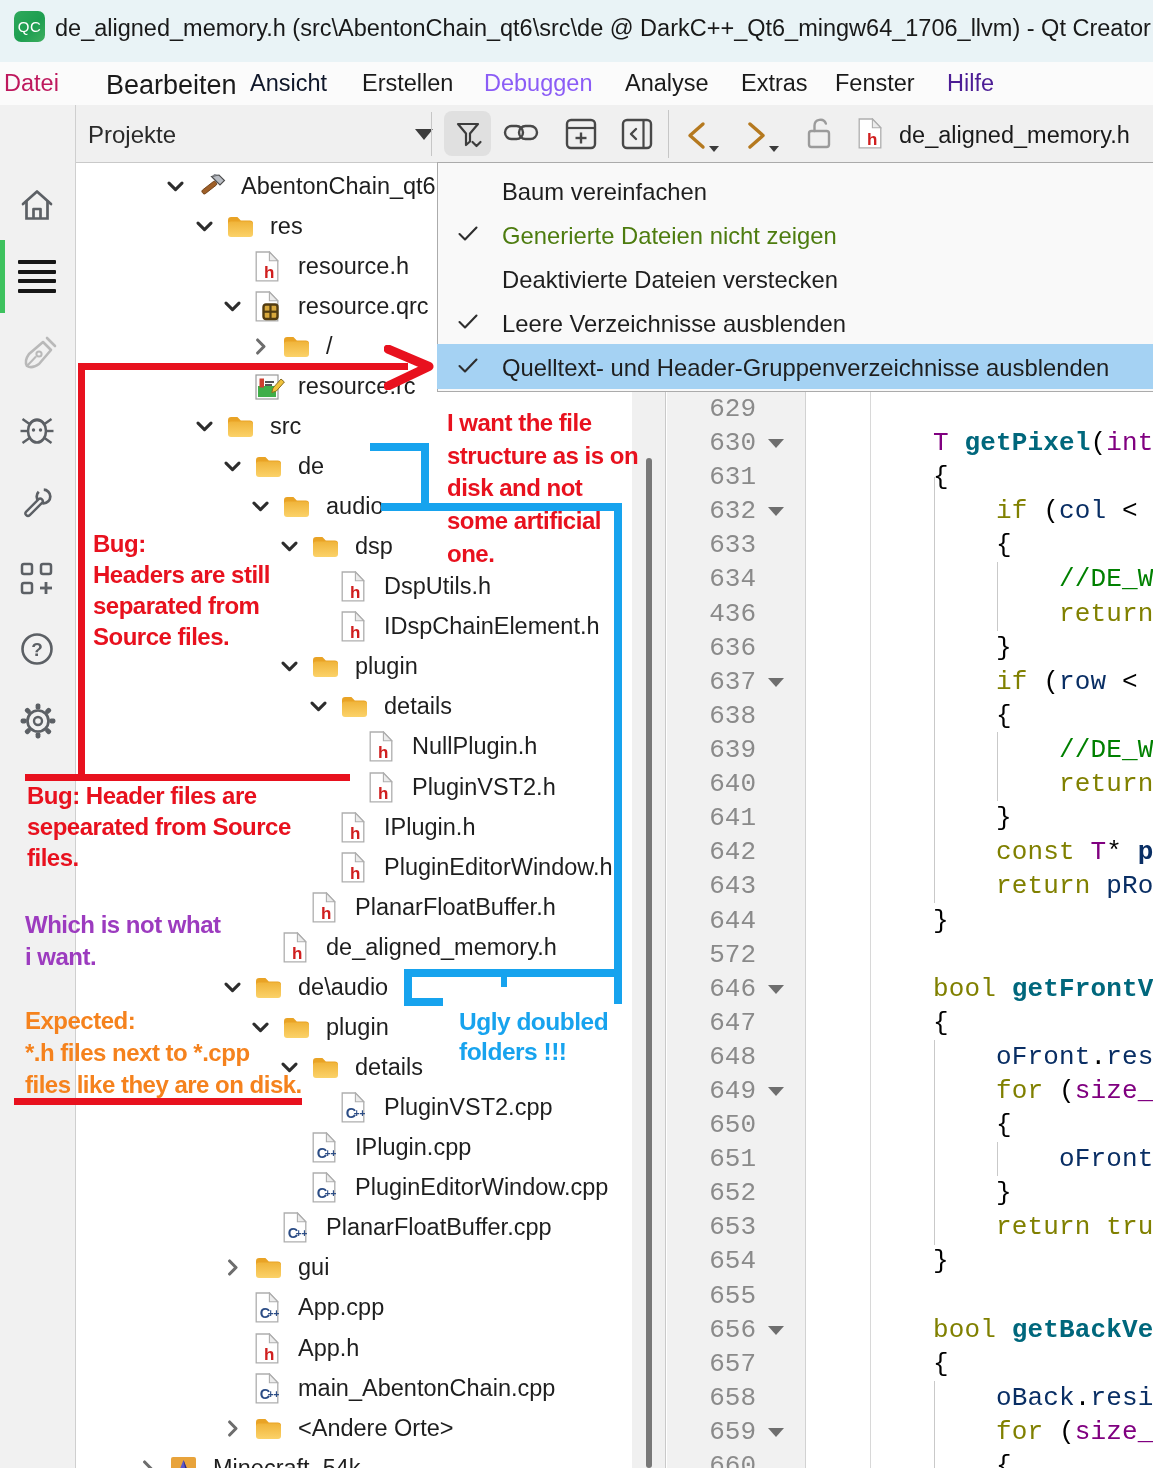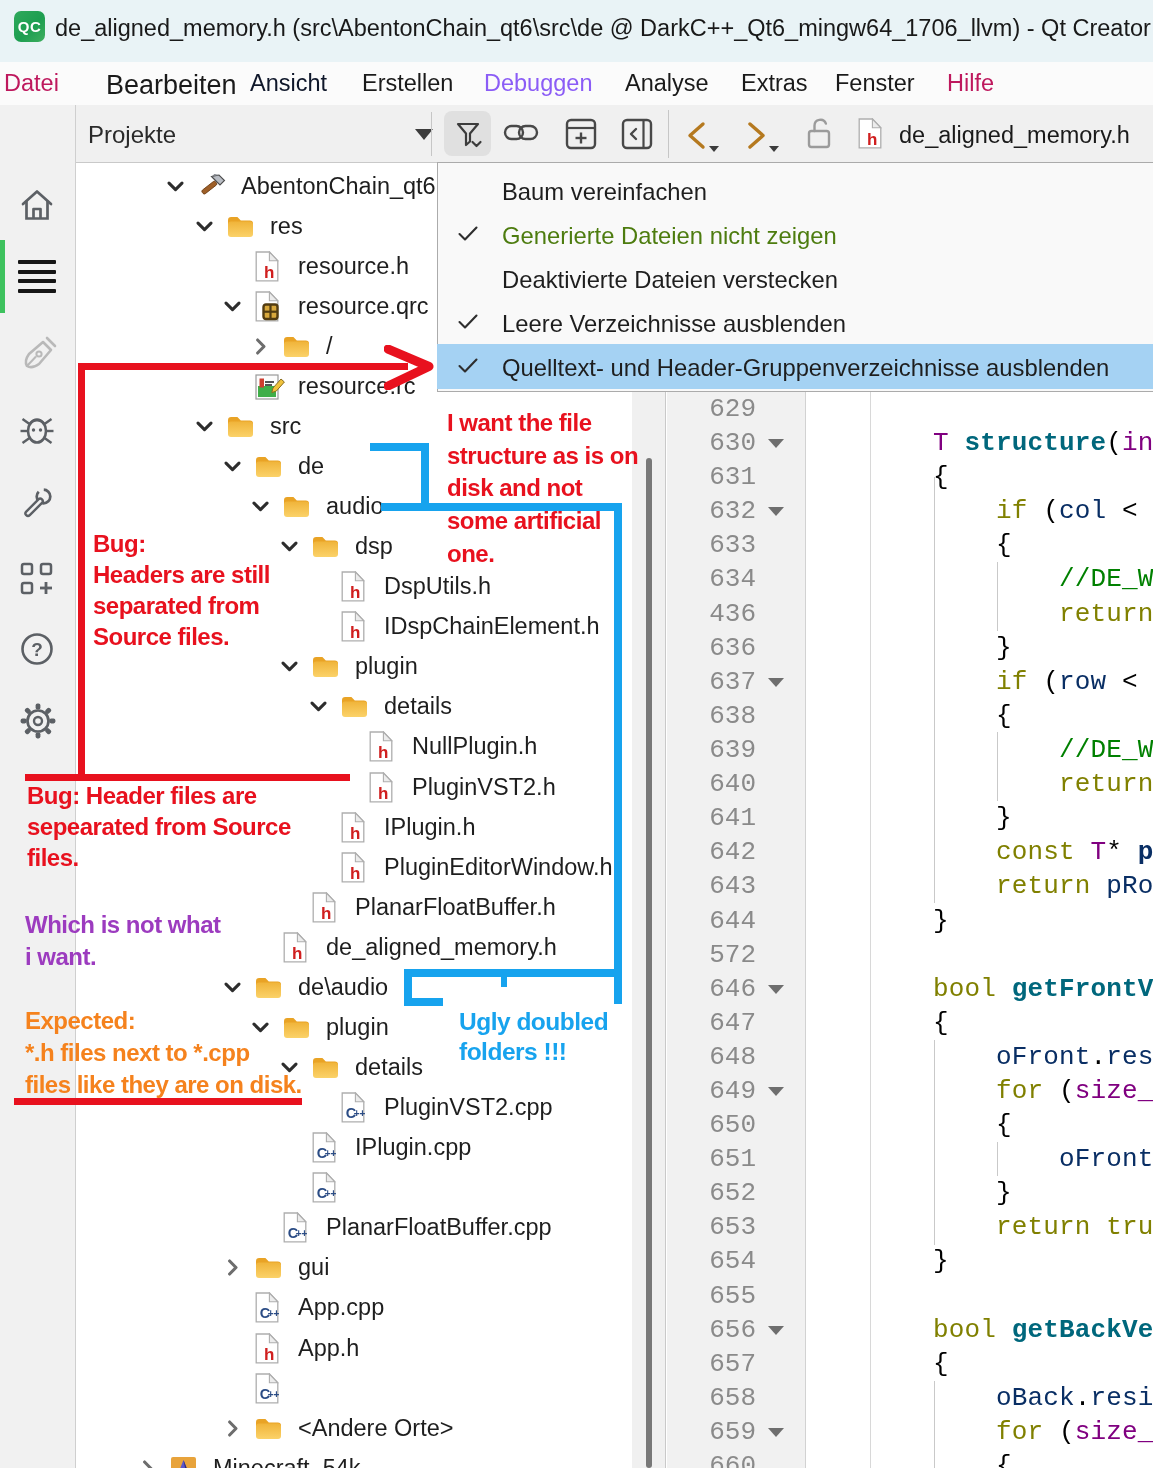--- a/index.html
+++ b/index.html
@@ -7,32 +7,32 @@
 .cs{flex:0 0 33px;display:flex;align-items:center}
 .is{flex:0 0 43px;display:flex;align-items:center}
 .ln{position:absolute;font-family:"Liberation Mono",monospace;font-size:26px;letter-spacing:0.14px;height:34px;line-height:34px;white-space:pre;color:#000}
 .num{position:absolute;font-family:"Liberation Mono",monospace;font-size:26px;height:34px;line-height:34px;color:#8a8a8a;width:89px;text-align:right}
 .kw{color:#808000}.ty{color:#800080}.fn{color:#00677c;font-weight:bold}.lo{color:#092e64}.co{color:#008000}.bo{font-weight:bold}
 .ann{position:absolute;font-weight:bold;white-space:pre}
 </style></head><body>
 <div id="root">
 <div class="a" style="left:0;top:0;width:1153px;height:62px;background:#e9f3f6"></div>
 <div class="a" style="left:14px;top:11px;width:31px;height:31px;border-radius:7px;background:linear-gradient(135deg,#2ea95c,#1d9e50 55%,#3fae5f);"></div>
-<div class="a" style="left:14px;top:11px;width:31px;height:31px;display:flex;align-items:center;justify-content:center;color:#fff;font-weight:bold;font-size:15px;letter-spacing:0.5px">QC</div>
+<div class="a" style="left:14px;top:11px;width:31px;height:31px;display:flex;align-items:center;justify-content:center;color:#fff;font-weight:normal;font-size:15px;letter-spacing:0.5px">QC</div>
 <div class="a" style="left:55px;top:15px;font-size:23.5px;color:#191919;white-space:nowrap">de_aligned_memory.h (src\AbentonChain_qt6\src\de @ DarkC++_Qt6_mingw64_1706_llvm) - Qt Creator</div>
 <div class="a" style="left:0;top:62px;width:1153px;height:43px;background:#fbfbfb;border-bottom:1px solid #e2e2e2"></div>
 <div class="a" style="left:4px;top:70px;font-size:23.5px;color:#be185d">Datei</div>
 <div class="a" style="left:106px;top:70px;font-size:27px;color:#1a1a1a">Bearbeiten</div>
 <div class="a" style="left:250px;top:70px;font-size:23.5px;color:#0f172a">Ansicht</div>
 <div class="a" style="left:362px;top:70px;font-size:23.5px;color:#1a1a1a">Erstellen</div>
 <div class="a" style="left:484px;top:70px;font-size:23.5px;color:#8b5cf6">Debuggen</div>
 <div class="a" style="left:625px;top:70px;font-size:23.5px;color:#1a1a1a">Analyse</div>
 <div class="a" style="left:741px;top:70px;font-size:23.5px;color:#1a1a1a">Extras</div>
 <div class="a" style="left:835px;top:70px;font-size:23.5px;color:#1a1a1a">Fenster</div>
-<div class="a" style="left:947px;top:70px;font-size:23.5px;color:#be185d">Hilfe</div>
+<div class="a" style="left:947px;top:70px;font-size:23.5px;color:#4c1d95">Hilfe</div>
 <div class="a" style="left:0;top:105px;width:1153px;height:58px;background:#f0f0f0;border-bottom:1px solid #c9c9c9;box-sizing:border-box"></div>
 <div class="a" style="left:88px;top:121px;font-size:24px;color:#2a2a2a">Projekte</div>
 <div class="a" style="left:415px;top:129px;width:0;height:0;border-left:9px solid transparent;border-right:9px solid transparent;border-top:11px solid #3c3c3c"></div>
 <div class="a" style="left:431px;top:112px;width:1px;height:44px;background:#c6c6c6"></div>
 <div class="a" style="left:668px;top:110px;width:1px;height:48px;background:#c6c6c6"></div>
 <div class="a" style="left:444px;top:111px;width:47px;height:45px;background:#e0e0e0;border-radius:8px"></div>
 <svg class="a" style="left:451px;top:117px" width="34" height="34" viewBox="0 0 34 34">
       <path d="M7 7 h20 l-8 9.5 v8 l-4 3.5 v-11.5 z" fill="none" stroke="#3c3c3c" stroke-width="2.2" stroke-linejoin="round"></path>
       <path d="M21.5 25 l4 4 4 -4" fill="none" stroke="#3c3c3c" stroke-width="2.2" stroke-linecap="round" stroke-linejoin="round"></path>
     </svg>
@@ -522,20 +522,21 @@
 <div class="row" style="left:279px;top:1167px">
       <span class="cs"></span>
       <span class="is">
         <svg width="24" height="31" viewBox="0 0 24 31" style="display:block">
           <path d="M1.2 1 h13.2 l8.4 8.8 v20 h-21.6 z" fill="#ffffff" stroke="#aeaeae" stroke-width="1.3"></path>
           <path d="M14.4 1 l8.4 8.8 h-8.4 z" fill="#ececec" stroke="#aeaeae" stroke-width="1.1"></path>
           <text x="10" y="26" font-size="14.5" font-weight="bold" fill="#2b4c85" text-anchor="middle" font-family="Liberation Sans,sans-serif">C</text>
           <text x="18.5" y="24.5" font-size="10" font-weight="bold" fill="#2b4c85" text-anchor="middle" font-family="Liberation Sans,sans-serif">++</text>
         </svg>
       </span>
+      <span>PluginEditorWindow.cpp</span>
     </div>
 <div class="row" style="left:250px;top:1207px">
       <span class="cs"></span>
       <span class="is">
         <svg width="24" height="31" viewBox="0 0 24 31" style="display:block">
           <path d="M1.2 1 h13.2 l8.4 8.8 v20 h-21.6 z" fill="#ffffff" stroke="#aeaeae" stroke-width="1.3"></path>
           <path d="M14.4 1 l8.4 8.8 h-8.4 z" fill="#ececec" stroke="#aeaeae" stroke-width="1.1"></path>
           <text x="10" y="26" font-size="14.5" font-weight="bold" fill="#2b4c85" text-anchor="middle" font-family="Liberation Sans,sans-serif">C</text>
           <text x="18.5" y="24.5" font-size="10" font-weight="bold" fill="#2b4c85" text-anchor="middle" font-family="Liberation Sans,sans-serif">++</text>
         </svg>
@@ -588,20 +589,21 @@
 <div class="row" style="left:222px;top:1368px">
       <span class="cs"></span>
       <span class="is">
         <svg width="24" height="31" viewBox="0 0 24 31" style="display:block">
           <path d="M1.2 1 h13.2 l8.4 8.8 v20 h-21.6 z" fill="#ffffff" stroke="#aeaeae" stroke-width="1.3"></path>
           <path d="M14.4 1 l8.4 8.8 h-8.4 z" fill="#ececec" stroke="#aeaeae" stroke-width="1.1"></path>
           <text x="10" y="26" font-size="14.5" font-weight="bold" fill="#2b4c85" text-anchor="middle" font-family="Liberation Sans,sans-serif">C</text>
           <text x="18.5" y="24.5" font-size="10" font-weight="bold" fill="#2b4c85" text-anchor="middle" font-family="Liberation Sans,sans-serif">++</text>
         </svg>
       </span>
+      <span>main_AbentonChain.cpp</span>
     </div>
 <div class="row" style="left:222px;top:1408px">
       <span class="cs">
         <svg width="21" height="21" viewBox="0 0 21 21" style="display:block">
           <path d="M7.6 4 L14 10.5 L7.6 17" stroke="#6d6d6d" stroke-width="3.1" fill="none" stroke-linecap="round" stroke-linejoin="round"></path>
         </svg>
       </span>
       <span class="is">
         <svg width="27" height="23" viewBox="0 0 27 23" style="display:block">
           <path d="M1 5.2 q0-3.2 3.2-3.2 h6.2 l3.4 3.6 h9 q3.2 0 3.2 3.2 v0.4 h-25 z" fill="#e9a325"></path>
@@ -674,21 +676,21 @@
 <div class="a" style="left:768px;top:1087px;width:0;height:0;border-left:8px solid transparent;border-right:8px solid transparent;border-top:9px solid #6e6e6e"></div>
 <div class="a" style="left:768px;top:1326px;width:0;height:0;border-left:8px solid transparent;border-right:8px solid transparent;border-top:9px solid #6e6e6e"></div>
 <div class="a" style="left:768px;top:1428px;width:0;height:0;border-left:8px solid transparent;border-right:8px solid transparent;border-top:9px solid #6e6e6e"></div>
 <div class="a" style="left:934px;top:477px;width:1px;height:426px;background:#c9c9c9"></div>
 <div class="a" style="left:997px;top:562px;width:1px;height:69px;background:#c9c9c9"></div>
 <div class="a" style="left:997px;top:732px;width:1px;height:69px;background:#c9c9c9"></div>
 <div class="a" style="left:934px;top:1040px;width:1px;height:205px;background:#c9c9c9"></div>
 <div class="a" style="left:997px;top:1142px;width:1px;height:34px;background:#c9c9c9"></div>
 <div class="a" style="left:934px;top:1381px;width:1px;height:87px;background:#c9c9c9"></div>
 <div class="a" style="left:871px;top:163px;width:282px;height:1305px;overflow:hidden">
-<div class="ln" style="left:62px;top:263px"><span class="ty">T</span> <span class="fn">structure</span>(<span class="ty">int32_t</span> col,  row) const</div>
+<div class="ln" style="left:62px;top:263px"><span class="ty">T</span> <span class="fn">getPixel</span>(<span class="ty">int32_t</span> col,  row) const</div>
 <div class="ln" style="left:62px;top:297px">{</div>
 <div class="ln" style="left:62px;top:331px">    <span class="kw">if</span> (<span class="lo">col</span> &lt; ()0)</div>
 <div class="ln" style="left:62px;top:365px">    {</div>
 <div class="ln" style="left:62px;top:399px"><span class="co">        //DE_WARNING: out of range</span></div>
 <div class="ln" style="left:62px;top:434px">        <span class="kw">return</span> ();</div>
 <div class="ln" style="left:62px;top:468px">    }</div>
 <div class="ln" style="left:62px;top:502px">    <span class="kw">if</span> (<span class="lo">row</span> &lt; ()0)</div>
 <div class="ln" style="left:62px;top:536px">    {</div>
 <div class="ln" style="left:62px;top:570px"><span class="co">        //DE_WARNING: out of range</span></div>
 <div class="ln" style="left:62px;top:604px">        <span class="kw">return</span> ();</div>

